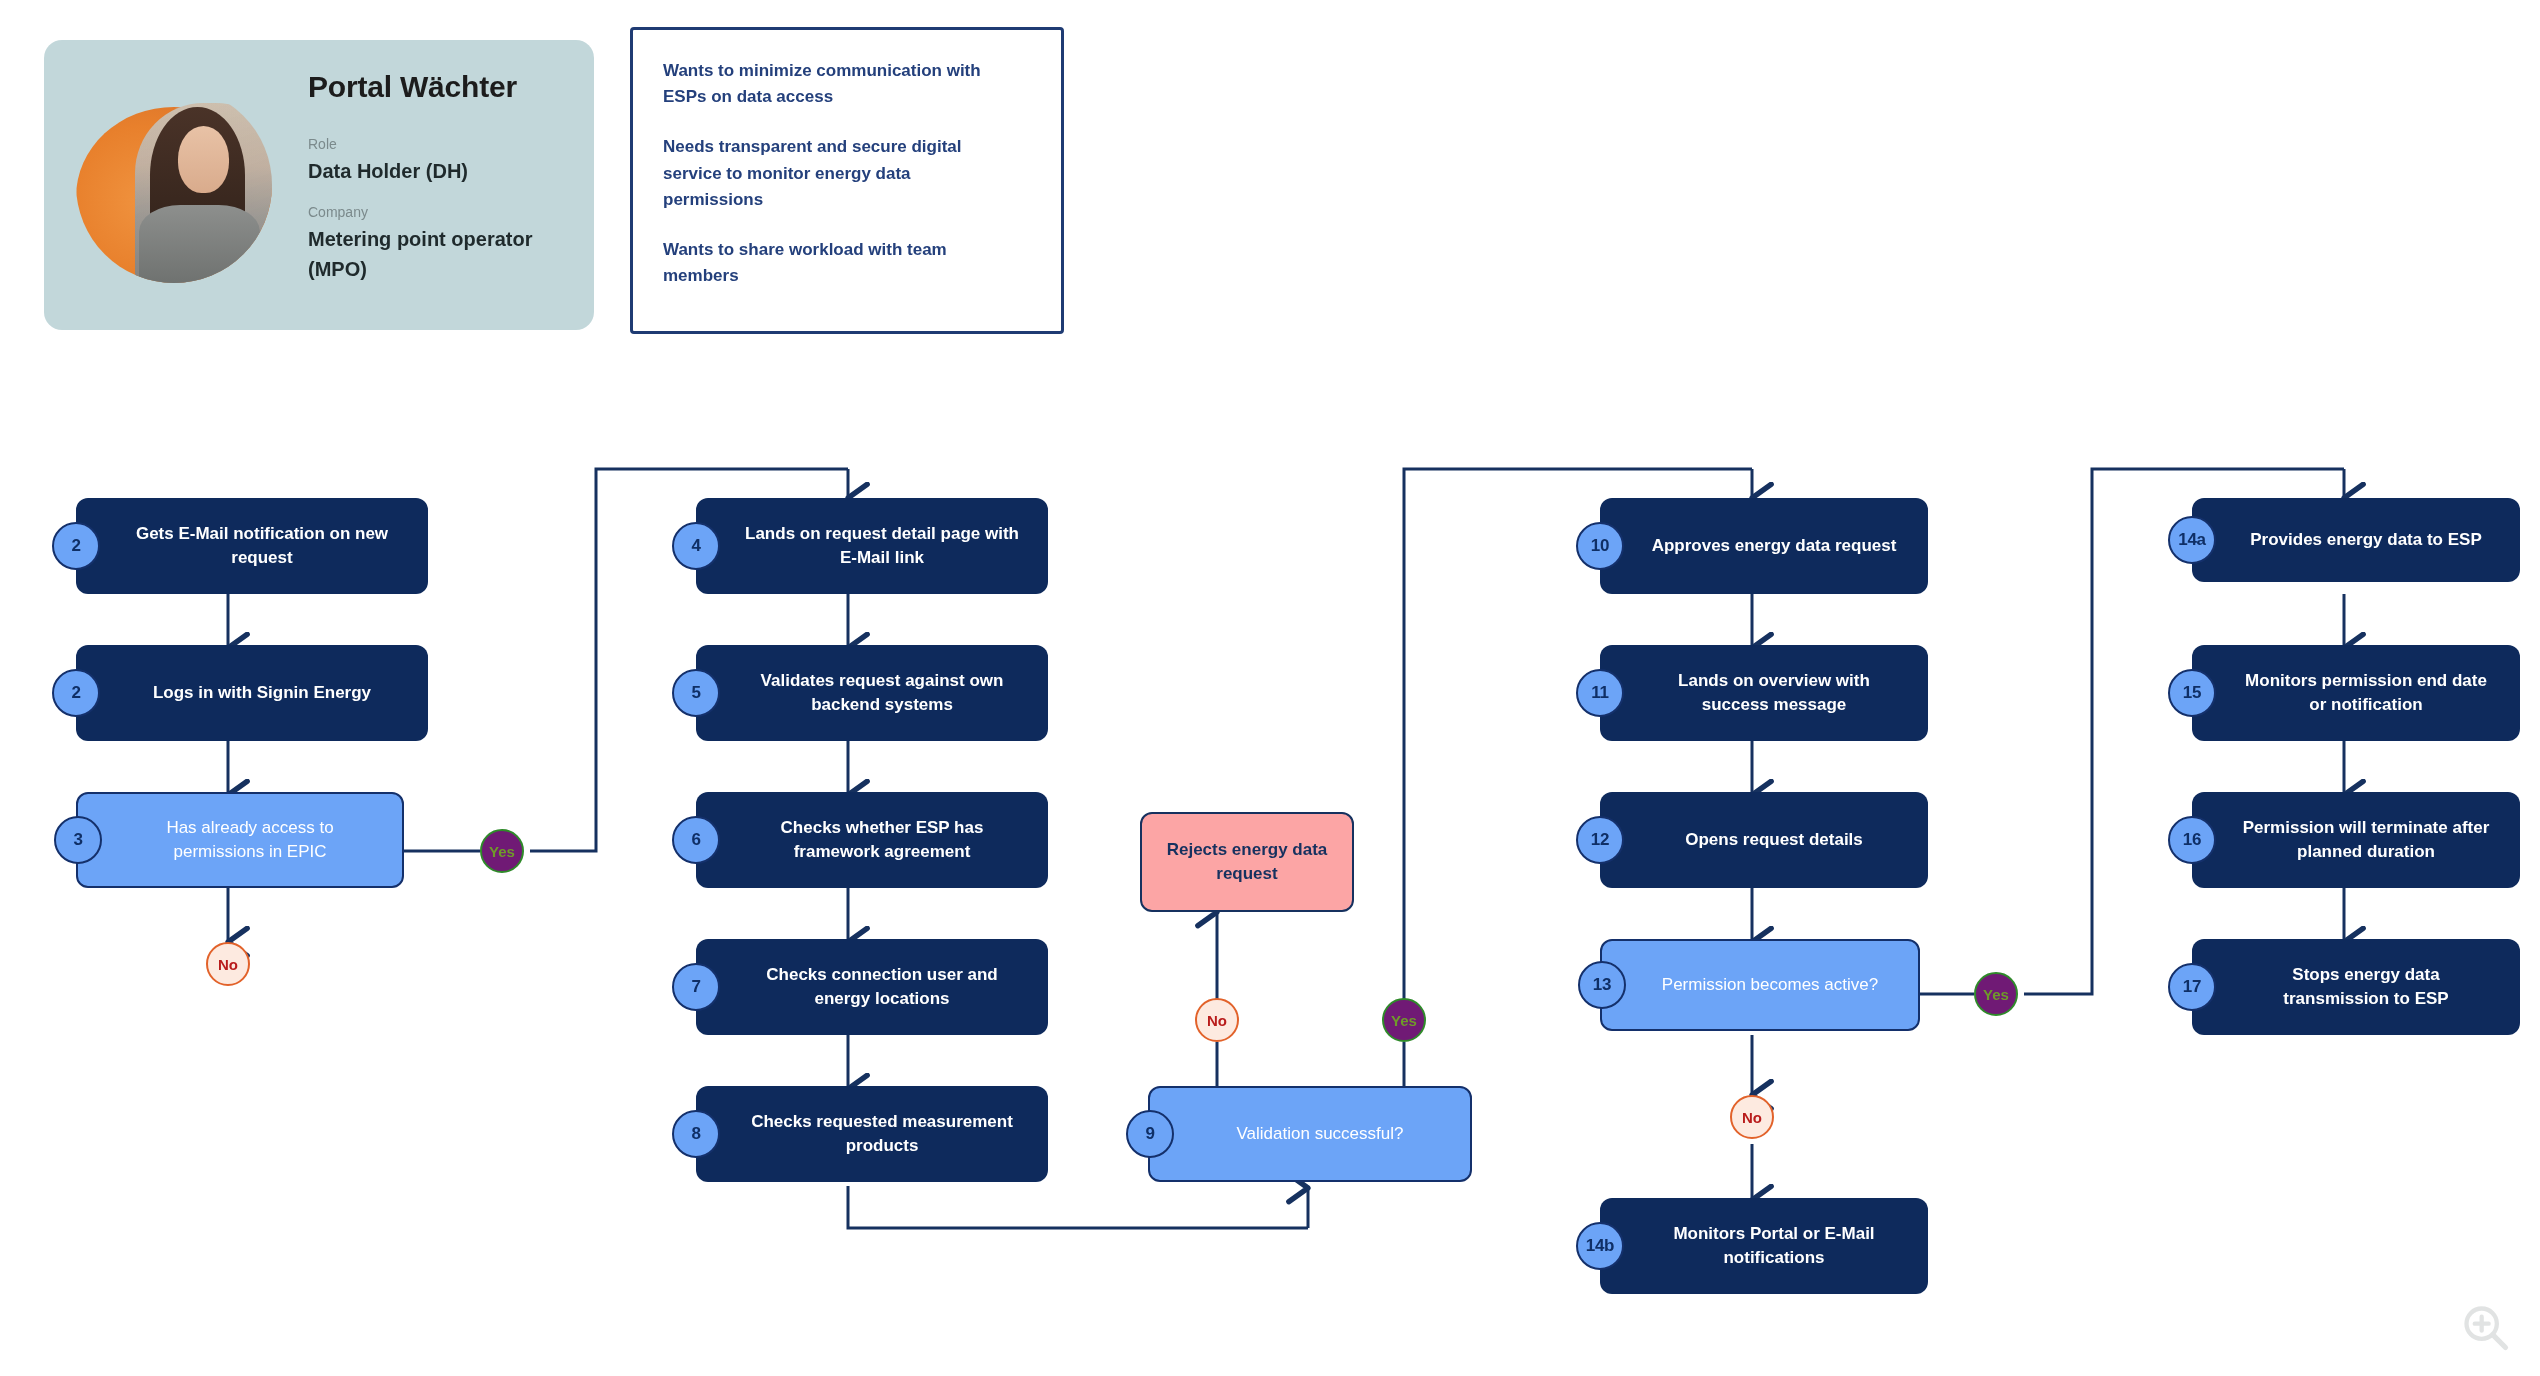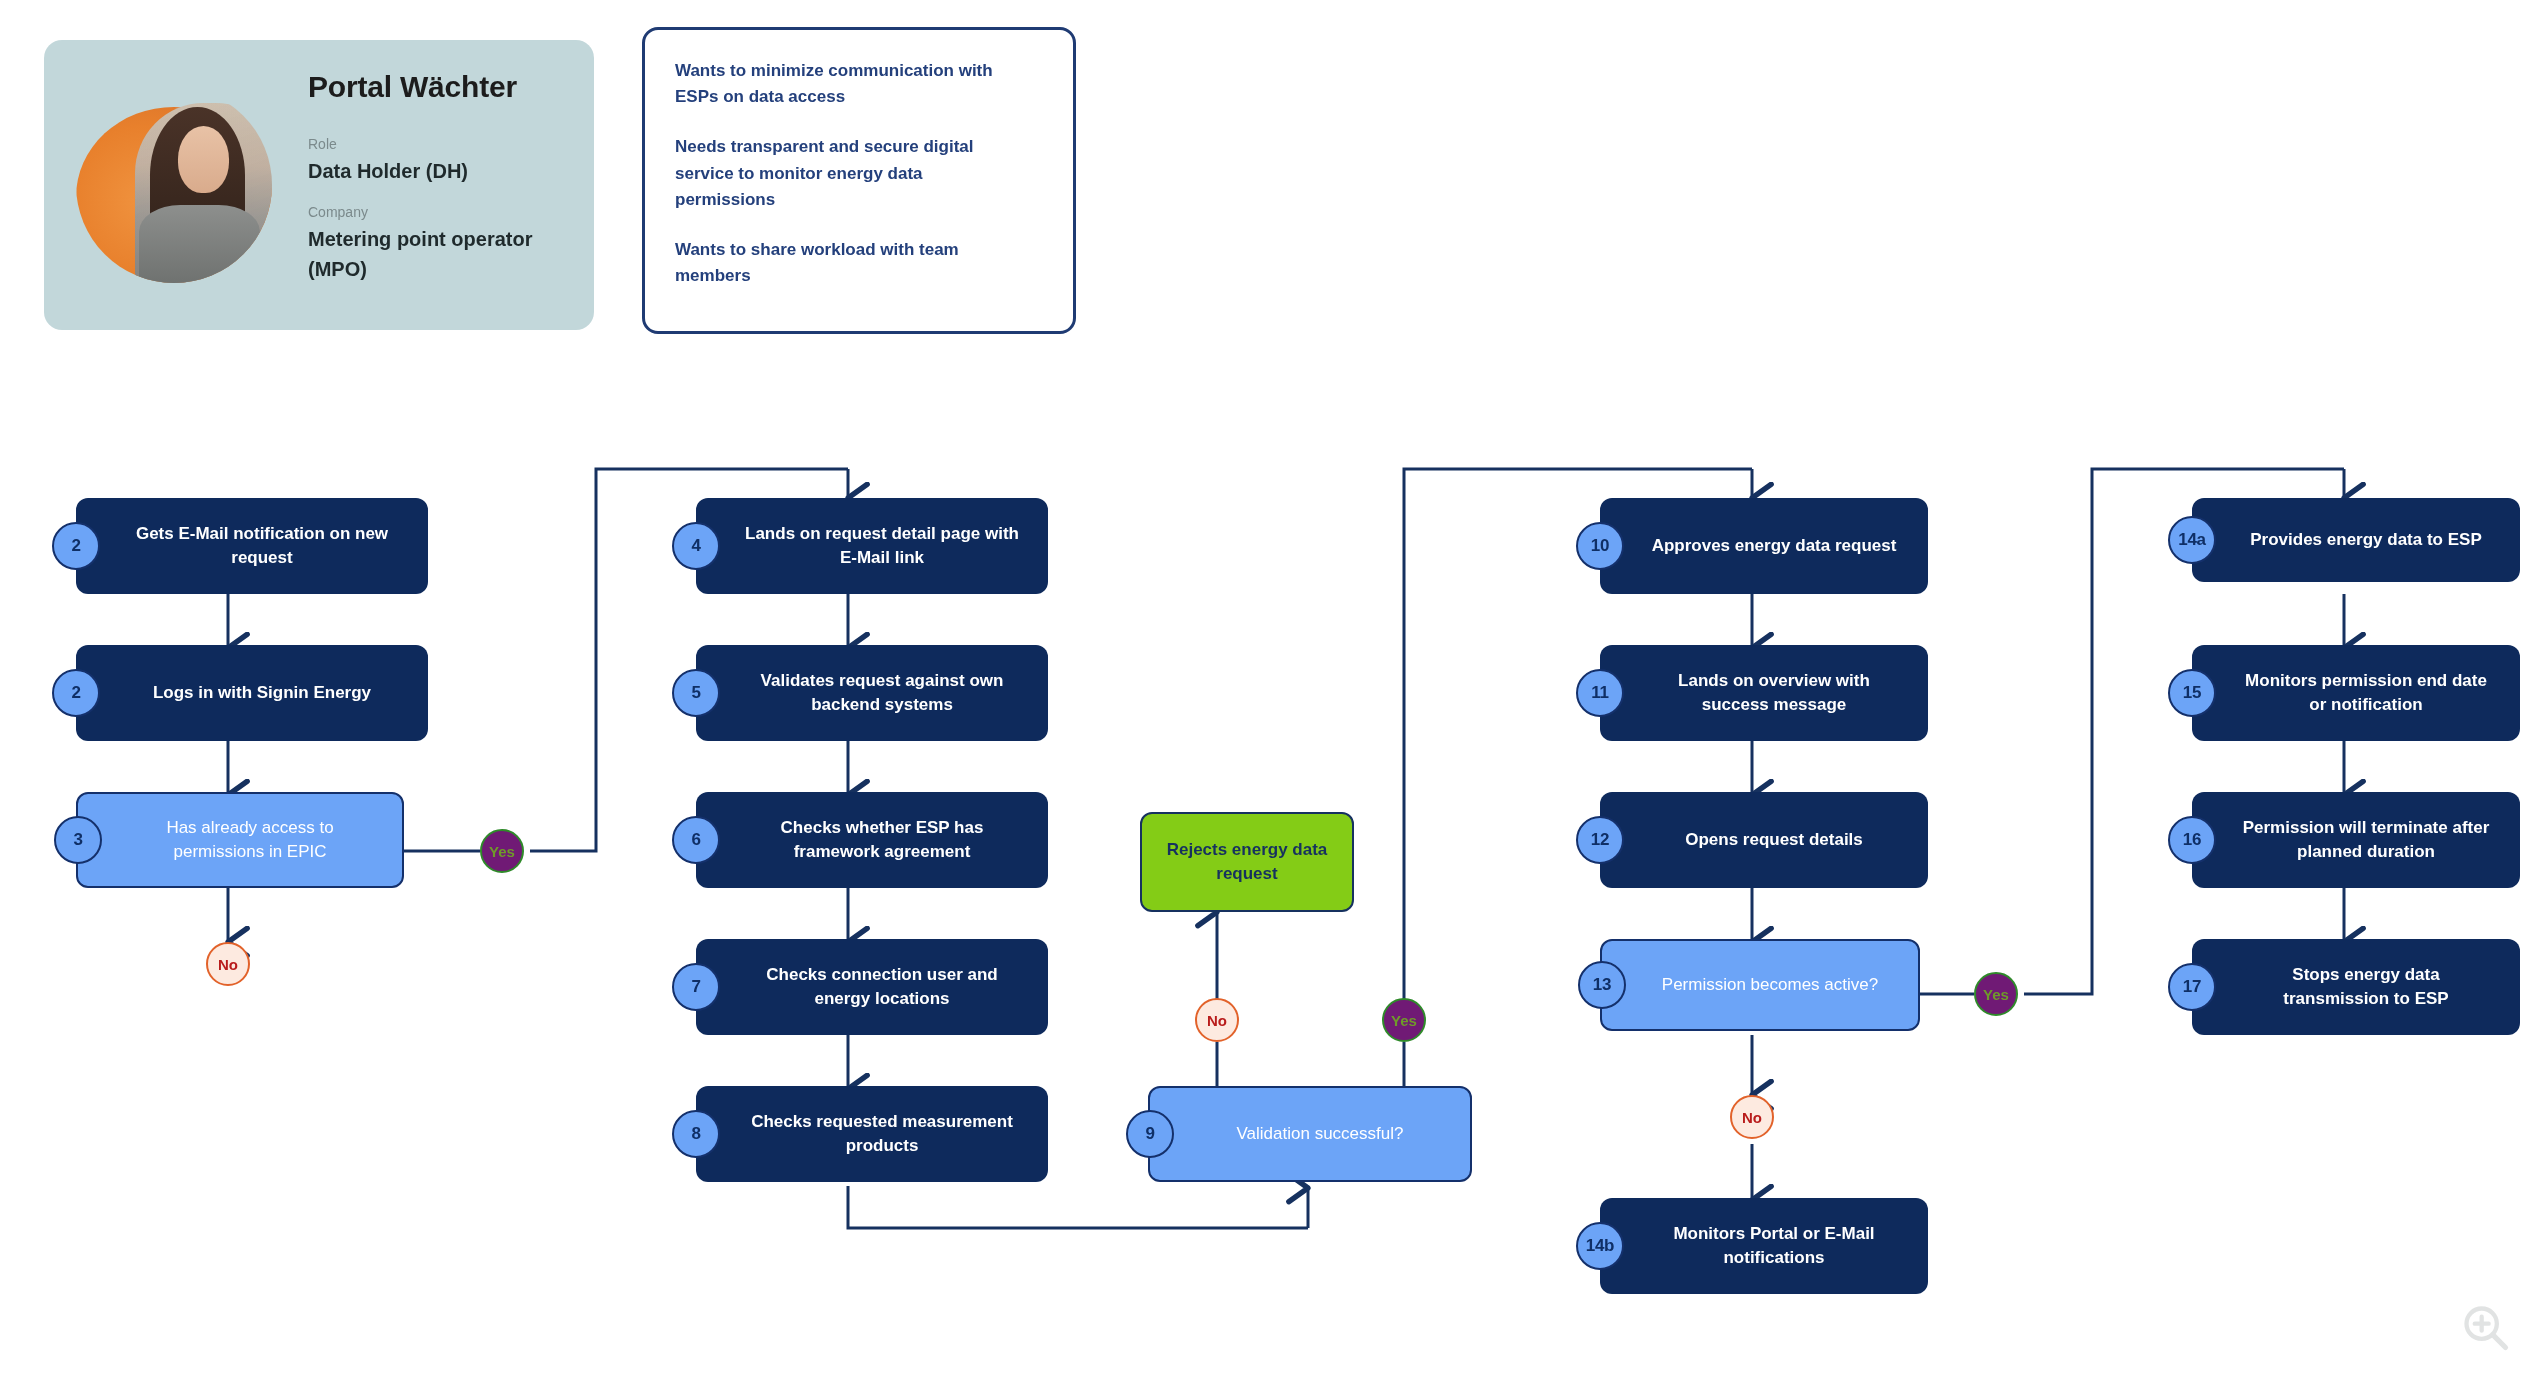--- a/index.html
+++ b/index.html
@@ -57,23 +57,22 @@
     letter-spacing: -0.2px; margin-bottom: 30px;
   }
   .field { margin-bottom: 16px; }
   .field-label { font-size: 14px; color: #7b8a8c; line-height: 1.55; }
   .field-value { font-size: 20px; font-weight: 700; color: #1f2a2c; line-height: 1.5; }
 
   
   .needs-box {
     position: absolute; left: 630px; top: 27px;
     width: 434px; height: 307px;
-    background: #ffffff; border: 3px solid #1f3b73; border-radius: 16px;
+    background: #ffffff; border: 3px solid #1f3b73; border-radius: 4px;
     padding: 28px 46px 0 30px;
-    margin-left: 12px;
   }
   .need-line {
     font-size: 17px; font-weight: 700; color: #24407c;
     line-height: 1.54; margin-bottom: 24px;
   }
   .need-line:last-child { margin-bottom: 0; }
 
   
   .node {
     position: absolute;
@@ -82,21 +81,21 @@
     text-align: center;
     font-size: 17px; line-height: 1.42;
     padding: 0 26px 0 46px;
   }
   .node.dark { background: #0e2a5c; color: #ffffff; font-weight: 600; }
   .node.decision {
     background: #6ca4f7; color: #ffffff; font-weight: 500;
     border: 2px solid #14306b;
   }
   .node.outline {
-    background: #84cc16; color: #16315f; font-weight: 600;
+    background: #fca5a5; color: #16315f; font-weight: 600;
     border: 2px solid #16315f; padding: 16px 22px;
   }
   .node-text { display: block; width: 100%; }
 
   .badge {
     position: absolute; left: -24px; top: 50%;
     transform: translateY(-50%);
     width: 48px; height: 48px; border-radius: 50%;
     background: #6ca4f7; color: #0f2f66;
     border: 2px solid #14306b;

